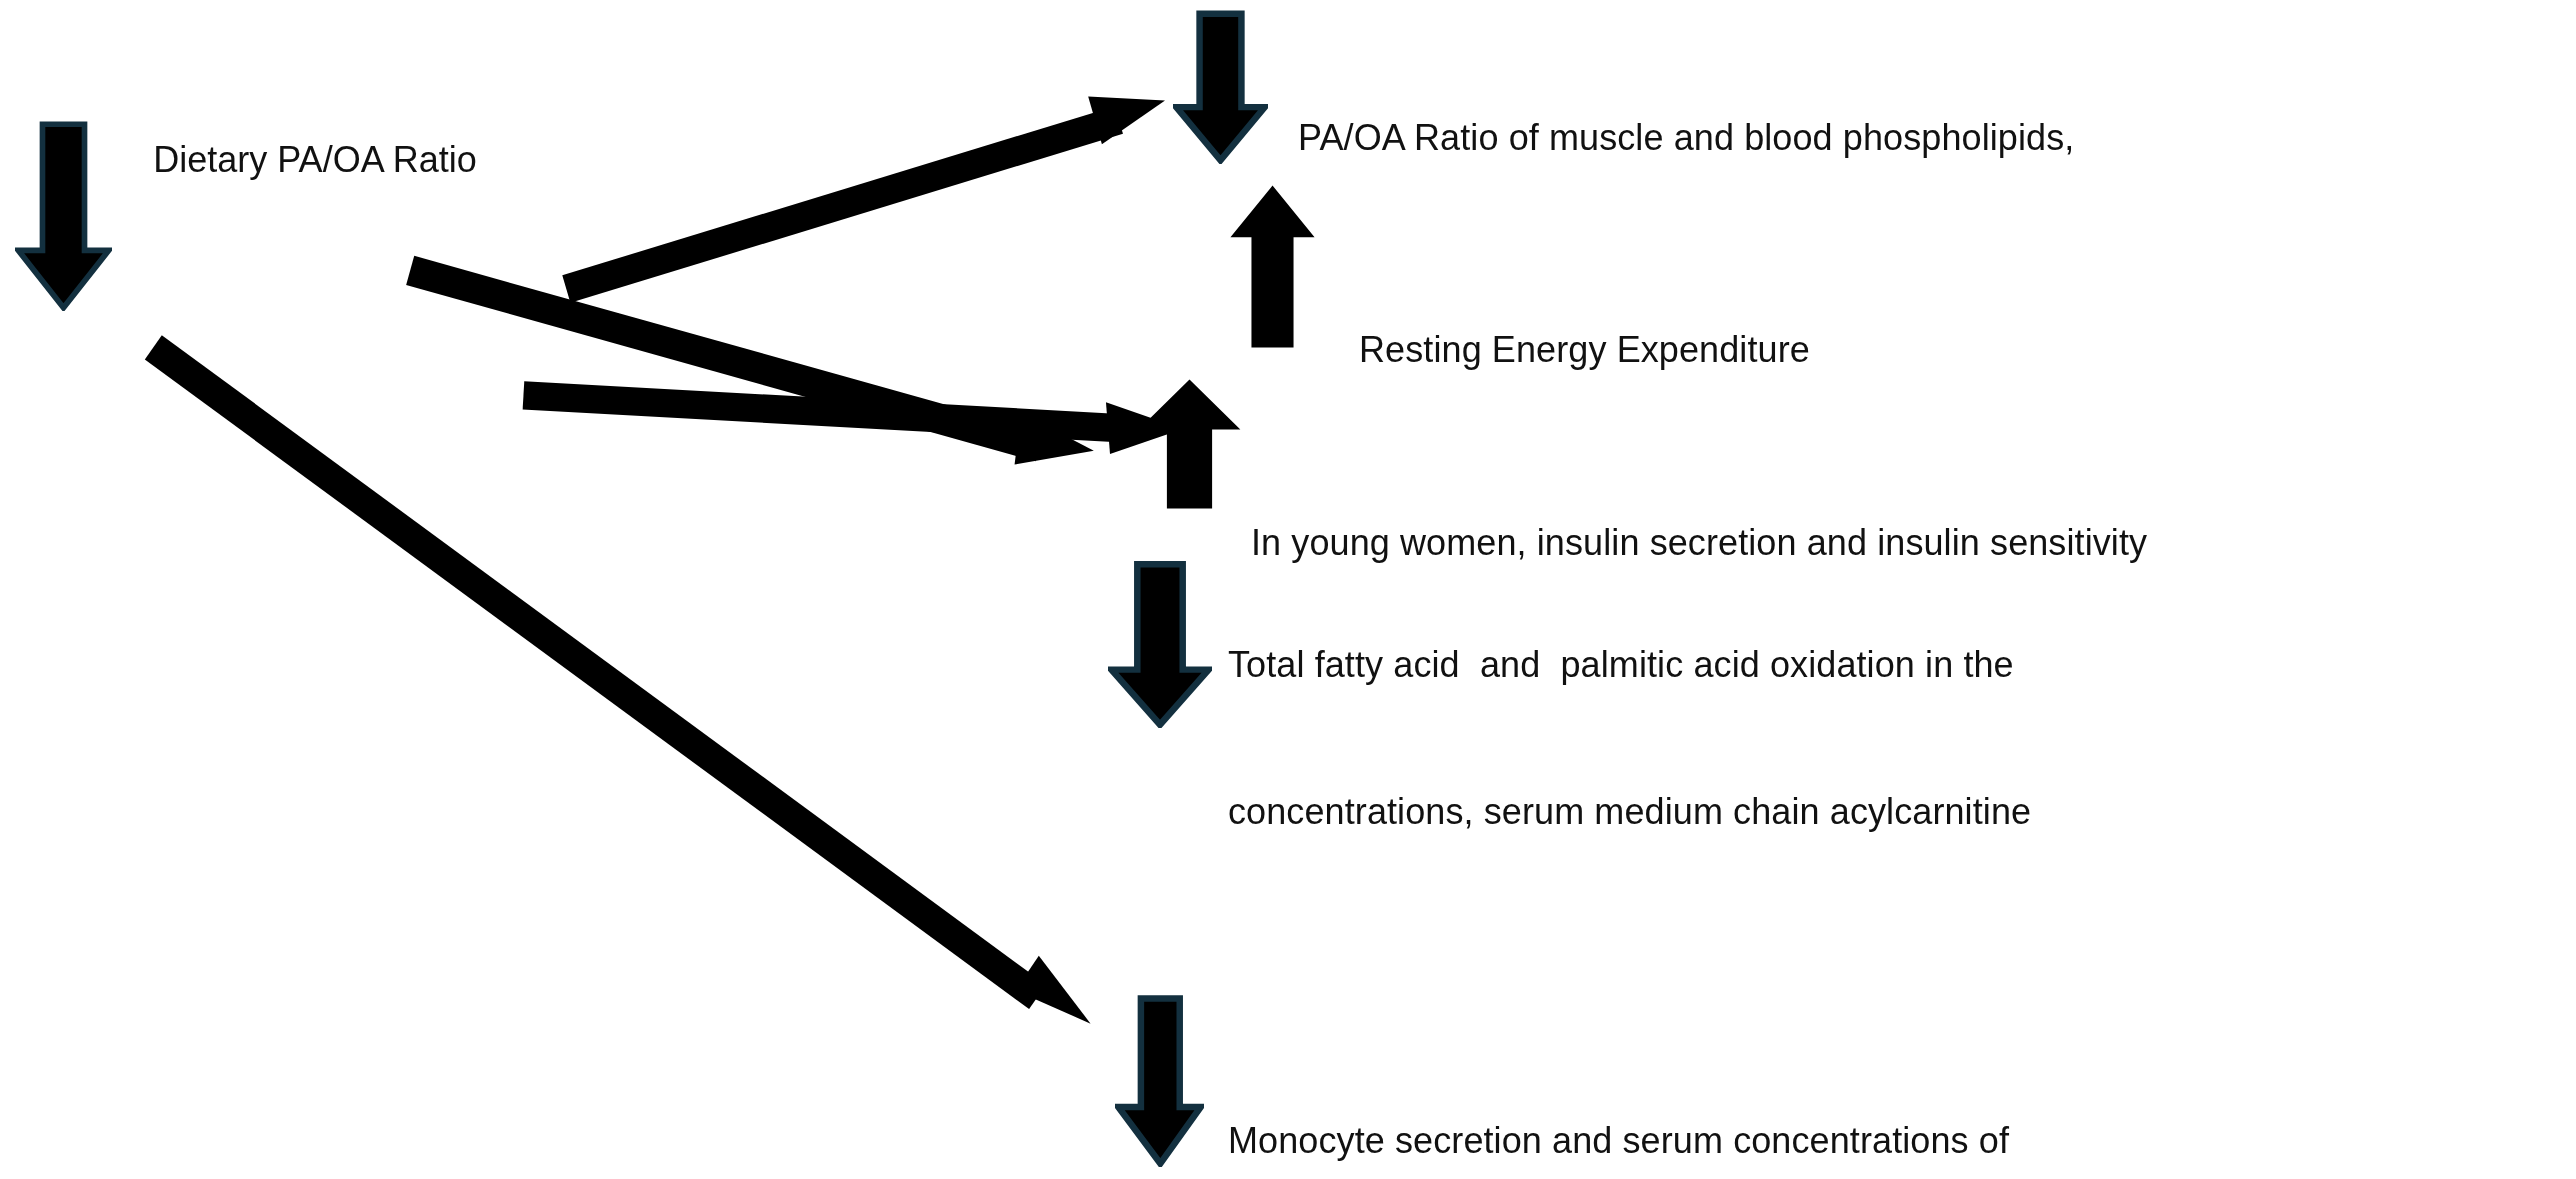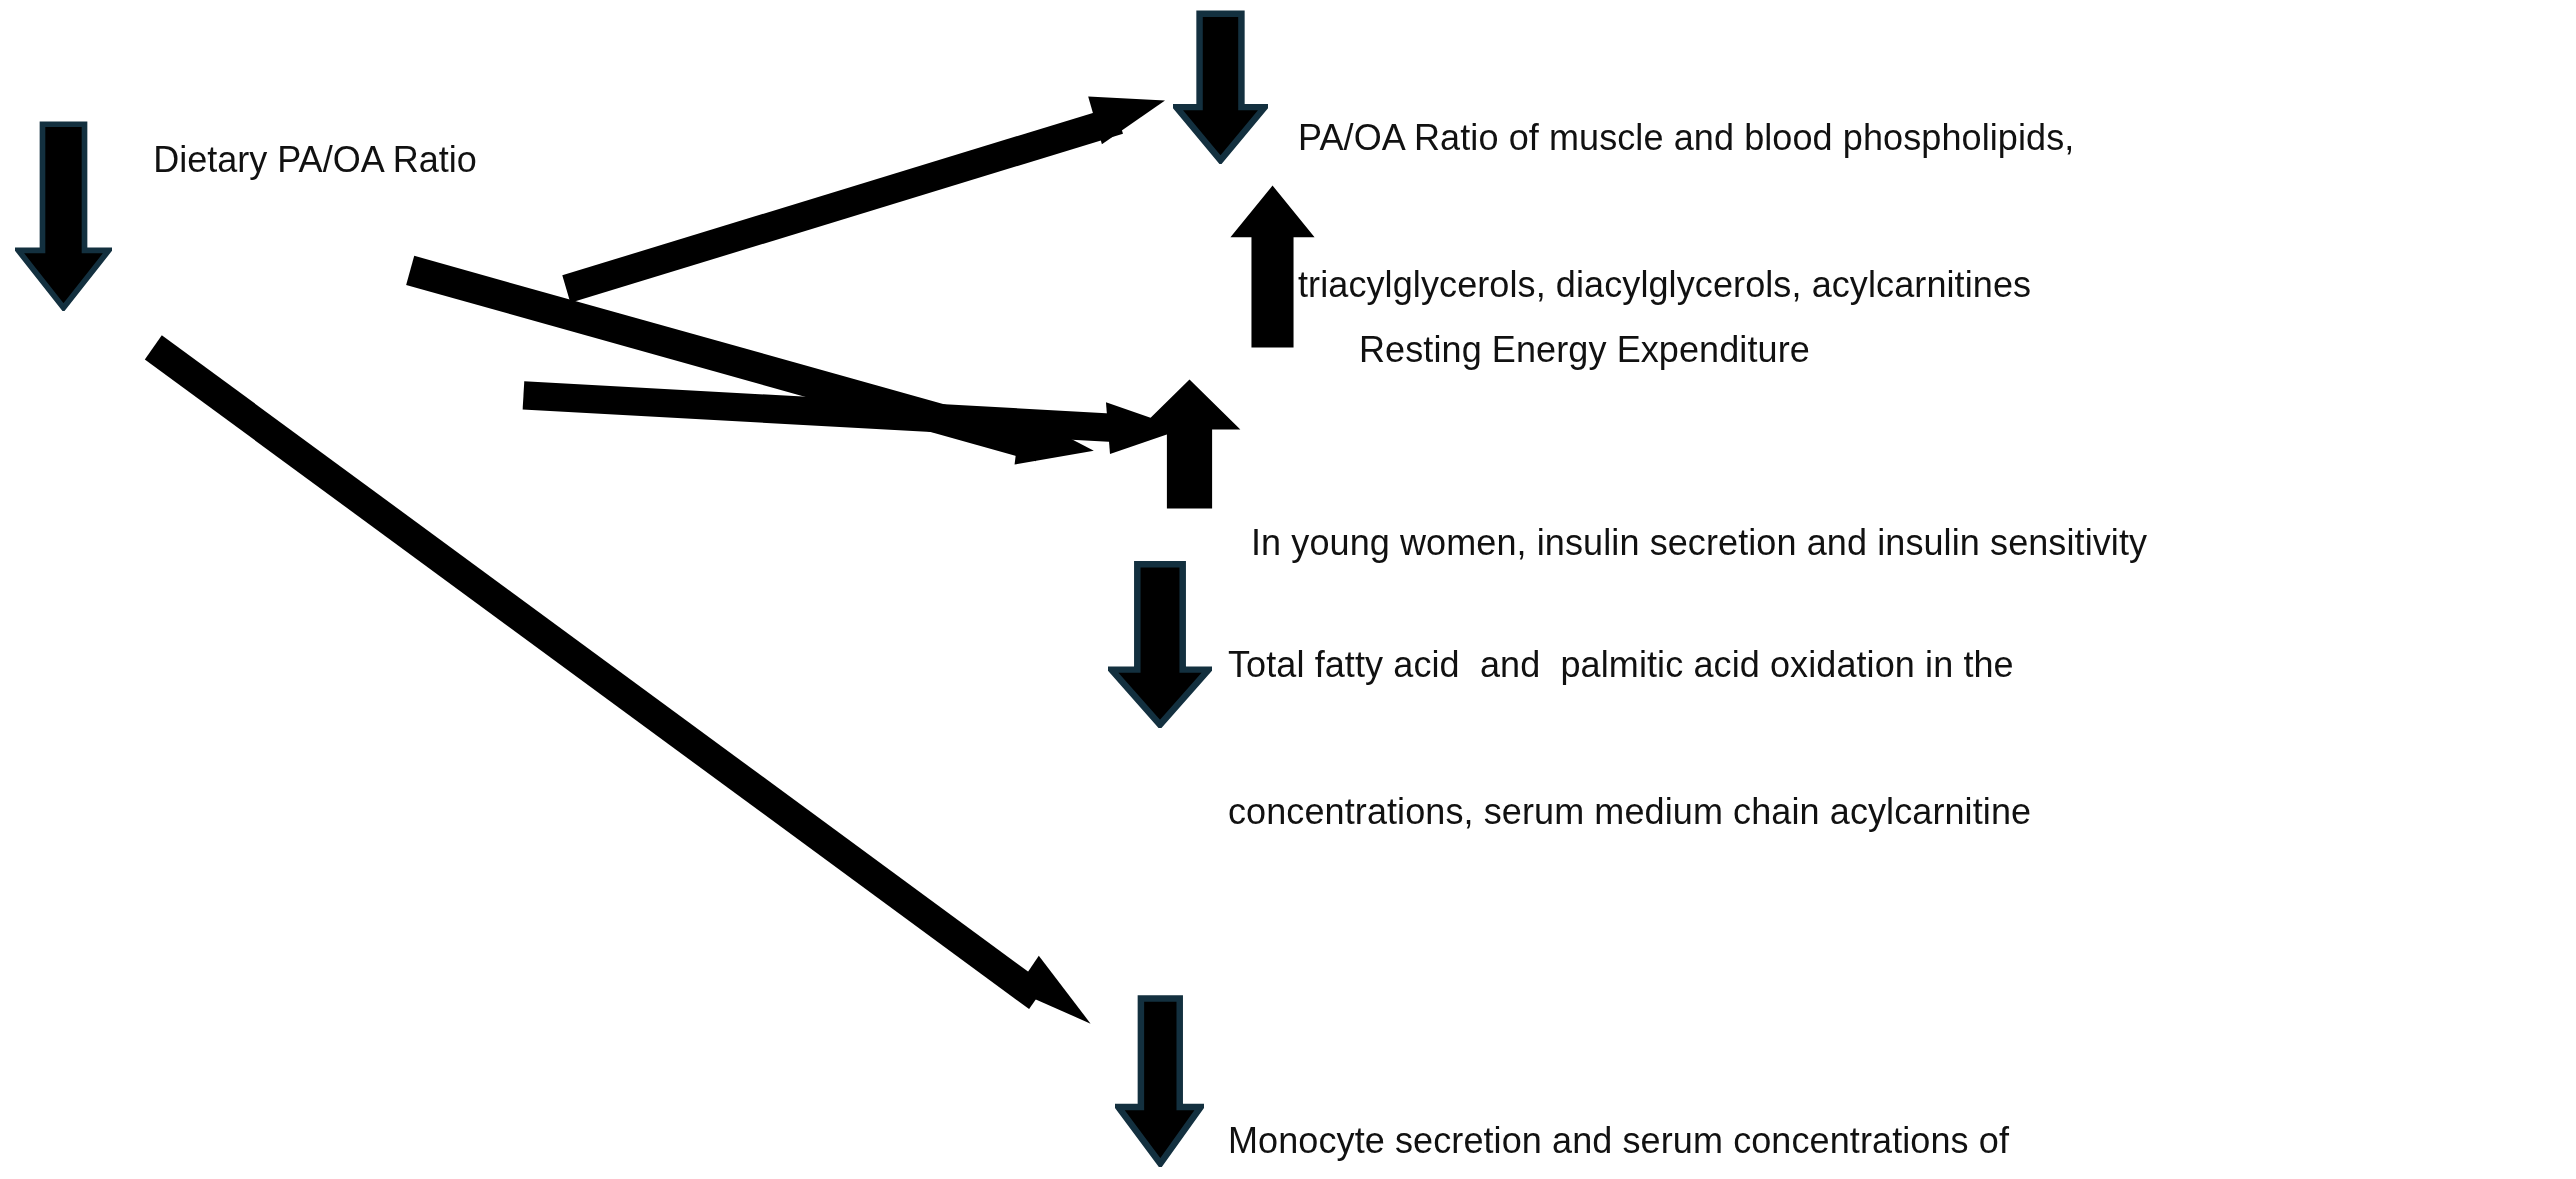--- a/index.html
+++ b/index.html
@@ -84,21 +84,20 @@
     <span class="ln">Ratio</span>
   </div>
 
   <div class="glyph-arrow" style="left:1173px; top:9.7px; width:95px; height:154px;">
     <svg viewBox="0 0 118 190" width="95" height="154" xmlns="http://www.w3.org/2000/svg">
       <polygon points="33,4 85,4 85,120 114,120 59,186 4,120 33,120" fill="#000000" stroke="#13303f" stroke-width="8"></polygon>
     </svg>
   </div>
   <div class="label" style="left:1298px; top:14.6px; width:1214px;">
     <span class="ln">PA/OA Ratio of muscle and blood phospholipids,</span>
-    <span class="ln">triacylglycerols, diacylglycerols, acylcarnitines</span>
   </div>
 
   <div class="glyph-arrow" style="left:1228px; top:183px; width:89px; height:167px;">
     <svg viewBox="0 0 110 206" width="89" height="167" xmlns="http://www.w3.org/2000/svg">
       <polygon points="55,3 107,67 81,67 81,203 29,203 29,67 3,67" fill="#000000"></polygon>
     </svg>
   </div>
   <div class="label" style="left:1359px; top:227px; width:1052px;">
     <span class="ln">Resting Energy Expenditure</span>
   </div>

